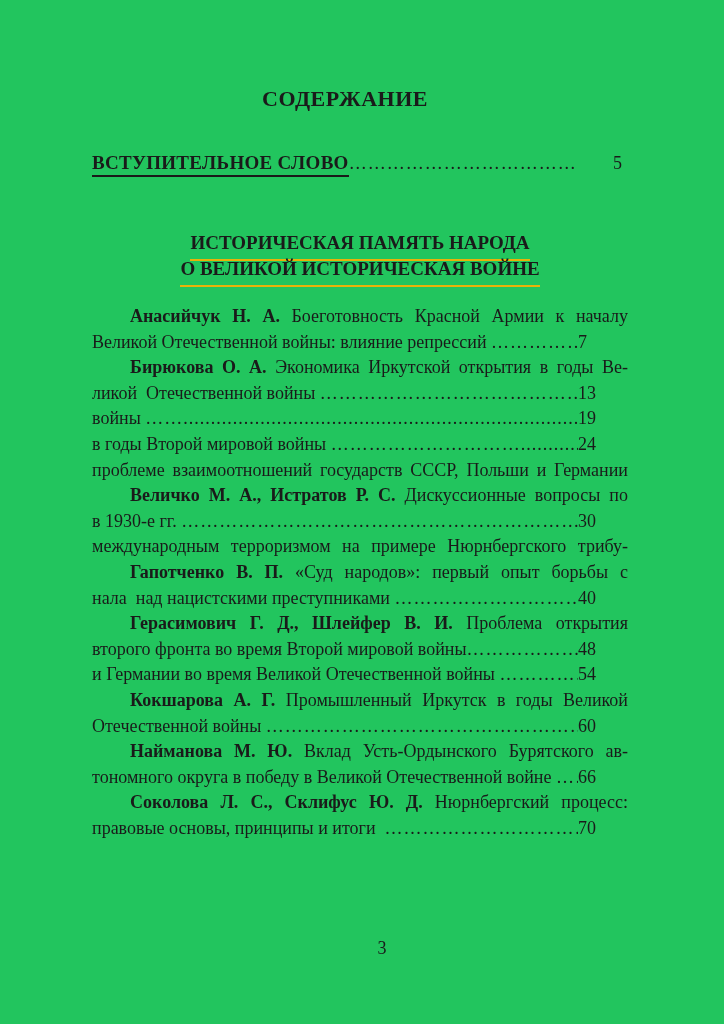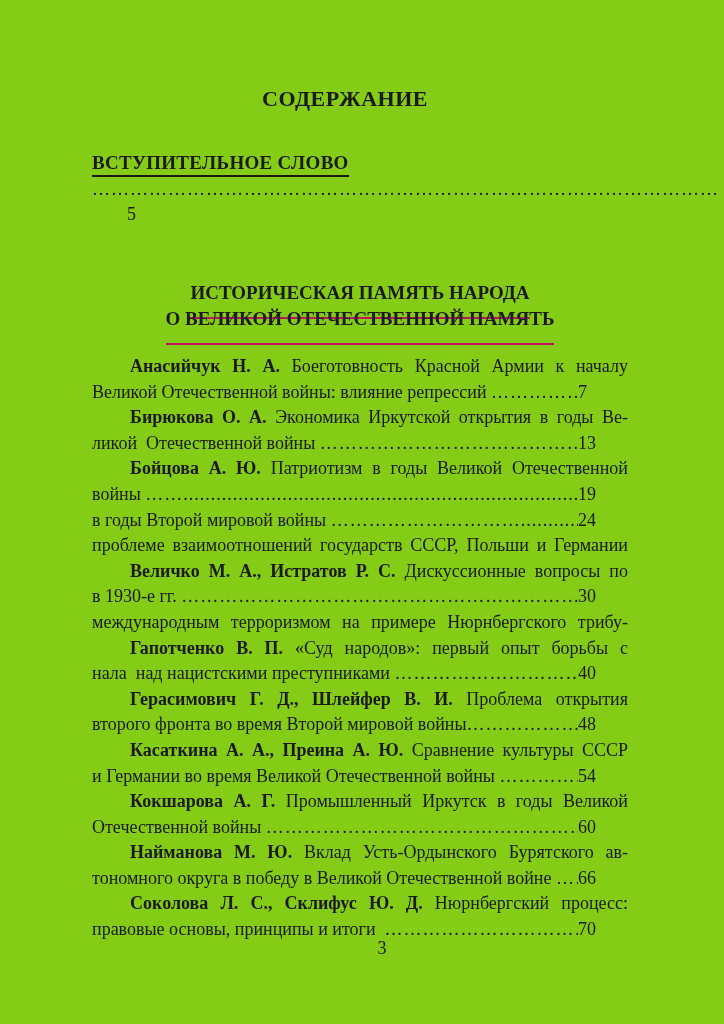--- a/index.html
+++ b/index.html
@@ -4,42 +4,41 @@
 <style>
   html, body { margin: 0; padding: 0; }
   body {
     width: 724px; height: 1024px;
     background: #ffffff;
     color: #1a1a1a;
     font-family: "Liberation Serif", "DejaVu Serif", serif;
     position: relative;
     overflow: hidden;
   }
-  .sheet { position: absolute; inset: 0; background: #84cc16; font-family: Liberation Serif, serif; }
+  .sheet { position: absolute; inset: 0; background: #22c55e; font-family: Liberation Serif, serif; }
   .content {
     position: absolute;
     left: 92px; top: 0;
     width: 536px;
   }
   .doc-title {
     margin-top: 86px;
     padding-right: 30px;
     text-align: center;
     font-size: 22px;
     font-weight: bold;
     letter-spacing: 0.5px;
     line-height: 26px;
   }
   .intro-row {
     margin-top: 38px;
     display: flex;
     align-items: baseline;
     font-size: 18px;
     line-height: 25px;
-    flex-direction: column;
   }
   .intro-label {
     flex: none;
     font-size: 19px;
     font-weight: bold;
     letter-spacing: 0.3px;
     border-bottom: 2px solid #1a1a1a;
     white-space: pre;
   }
   .dots {
@@ -56,22 +55,22 @@
     padding-right: 6px;
   }
   .section-heading {
     margin-top: 53px;
     text-align: center;
     font-size: 19px;
     font-weight: bold;
     line-height: 26px;
   }
   .section-heading .u {
-    border-bottom: 2px solid #be185d;
-    padding-bottom: 14px;
+    border-bottom: 2px solid #eab308;
+    padding-bottom: 6px;
   }
   .entries {
     margin-top: 22px;
     font-size: 18px;
     line-height: 25.6px;
   }
   .line {
     text-align: justify;
     text-align-last: justify;
   }
@@ -102,42 +101,41 @@
     <div class="doc-title">СОДЕРЖАНИЕ</div>
 
     <div class="intro-row">
       <span class="intro-label">ВСТУПИТЕЛЬНОЕ СЛОВО</span>
         <span class="dots">………………………………………………………………………………………</span>
         <span class="pagenum">5</span>
     </div>
 
     <div class="section-heading">
       <div><span class="u">ИСТОРИЧЕСКАЯ ПАМЯТЬ НАРОДА</span></div>
-      <div><span class="u">О ВЕЛИКОЙ ОТЕЧЕСТВЕННОЙ ПАМЯТЬ</span></div>
+      <div><span class="u">О ВЕЛИКОЙ ИСТОРИЧЕСКАЯ ВОЙНЕ</span></div>
     </div>
 
     <div class="entries">
         <div class="entry">
           <div class="line first"><span class="authors">Анасийчук Н. А.</span><span> Боеготовность Красной Армии к началу</span></div>
           <div class="line last">
             <span class="lead-text">Великой Отечественной войны: влияние репрессий </span>
             <span class="dots">……………………………………………………</span>
             <span class="pagenum">7</span>
           </div>
         </div>
         <div class="entry">
           <div class="line first"><span class="authors">Бирюкова О. А.</span><span> Экономика Иркутской открытия в годы Ве-</span></div>
           <div class="line last">
             <span class="lead-text">ликой  Отечественной войны </span>
             <span class="dots">………………………………………………………………</span>
             <span class="pagenum">13</span>
           </div>
         </div>
         <div class="entry">
-          <div class="line first"><span class="authors">Бойцова А. Ю.</span><span> Патриотизм в годы Великой Отечественной</span></div>
           <div class="line last">
             <span class="lead-text">войны </span>
             <span class="dots">…….............................................................................................................................................</span>
             <span class="pagenum">19</span>
           </div>
         </div>
         <div class="entry">
           <div class="line last">
             <span class="lead-text">в годы Второй мировой войны </span>
             <span class="dots">…………………………....................................................</span>
@@ -164,21 +162,20 @@
         </div>
         <div class="entry">
           <div class="line first"><span class="authors">Герасимович Г. Д., Шлейфер В. И.</span><span> Проблема открытия</span></div>
           <div class="line last">
             <span class="lead-text">второго фронта во время Второй мировой войны</span>
             <span class="dots">………………………………………</span>
             <span class="pagenum">48</span>
           </div>
         </div>
         <div class="entry">
-          <div class="line first"><span class="authors">Касаткина А. А.,  Преина А. Ю.</span><span> Сравнение культуры СССР</span></div>
           <div class="line last">
             <span class="lead-text">и Германии во время Великой Отечественной войны </span>
             <span class="dots">………………………………</span>
             <span class="pagenum">54</span>
           </div>
         </div>
         <div class="entry">
           <div class="line first"><span class="authors">Кокшарова А. Г.</span><span> Промышленный Иркутск в годы  Великой</span></div>
           <div class="line last">
             <span class="lead-text">Отечественной войны </span>

